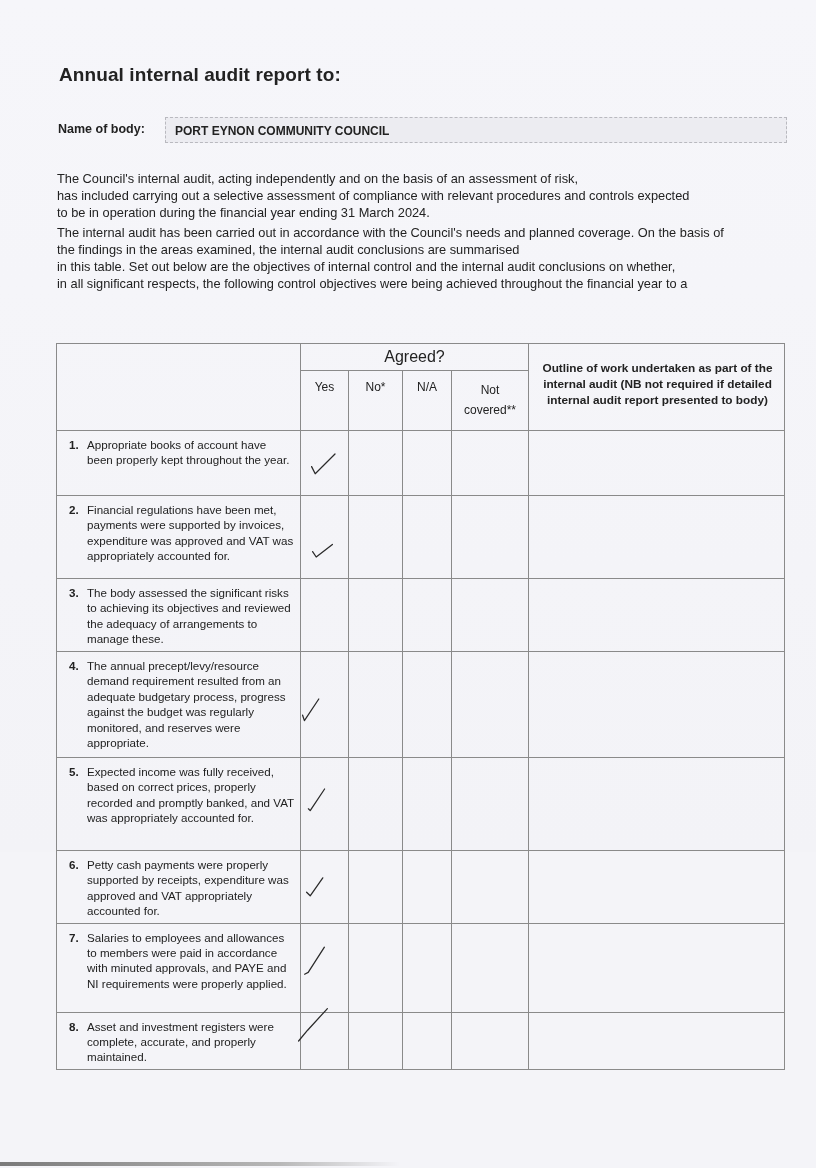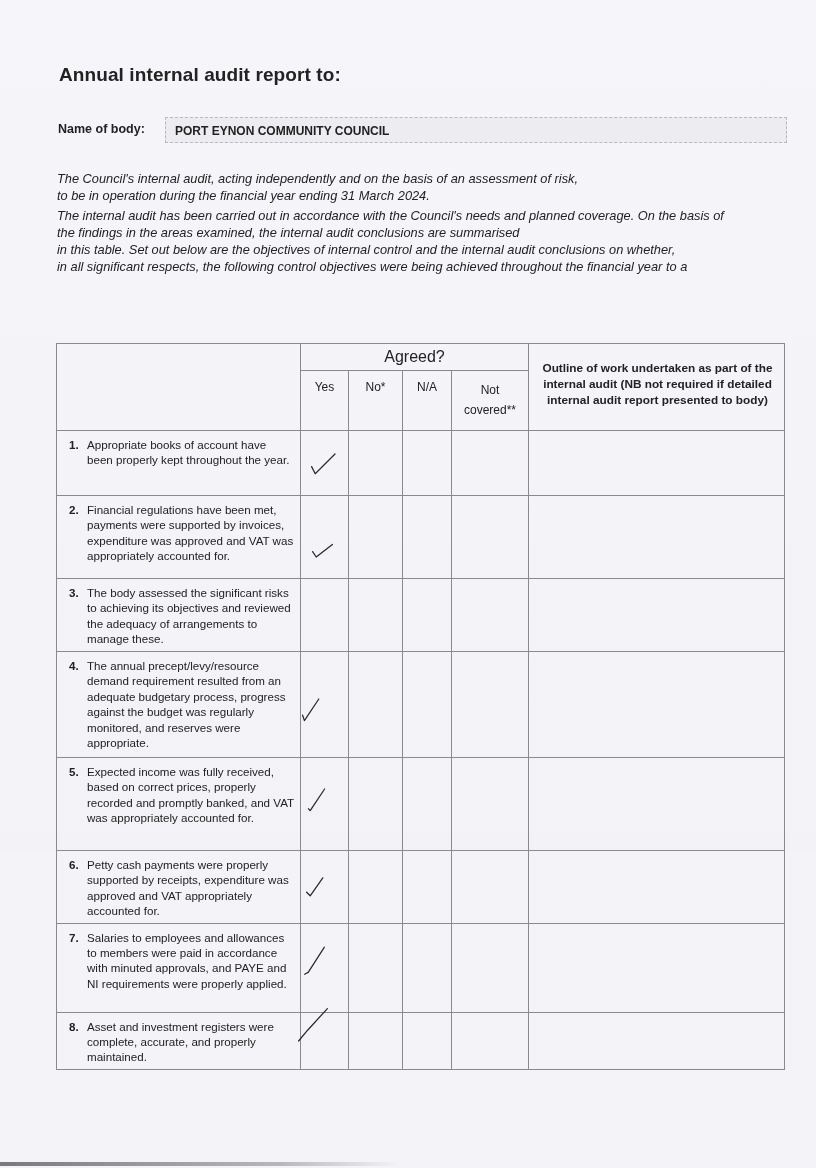--- a/index.html
+++ b/index.html
@@ -35,21 +35,21 @@
   }
   .name-value {
     position: absolute; left: 9px; top: 6px;
     font-size: 12px; font-weight: bold; color: #222;
   }
   .intro {
     position: absolute; left: 57px; top: 170px; width: 740px;
     font-size: 12.8px; line-height: 17px; color: #222;
   }
   .intro p { margin: 0 0 3px 0; }
-  .intro .line { display: block; white-space: nowrap; font-style: italic; }
+  .intro .line { display: block; white-space: nowrap; }
 
   table.audit {
     position: absolute; left: 56px; top: 343px;
     width: 728px;
     border-collapse: collapse;
     table-layout: fixed;
     font-size: 11.6px; color: #222;
   }
   table.audit td, table.audit th {
     border: 1px solid #8a8a8a;
@@ -85,20 +85,21 @@
   <div class="title">Annual internal audit report to:</div>
 
   <div class="name-label">Name of body:</div>
   <div class="name-box">
     <span class="name-value">PORT EYNON COMMUNITY COUNCIL</span>
   </div>
 
   <div class="intro">
     <p>
       <span class="line">The Council's internal audit, acting independently and on the basis of an assessment of risk,</span>
+      <span class="line">has included carrying out a selective assessment of compliance with relevant procedures and controls expected</span>
       <span class="line">to be in operation during the financial year ending 31 March 2024.</span>
     </p>
     <p>
       <span class="line">The internal audit has been carried out in accordance with the Council's needs and planned coverage. On the basis of</span>
       <span class="line">the findings in the areas examined, the internal audit conclusions are summarised</span>
       <span class="line">in this table. Set out below are the objectives of internal control and the internal audit conclusions on whether,</span>
       <span class="line">in all significant respects, the following control objectives were being achieved throughout the financial year to a</span>
     </p>
   </div>
 

